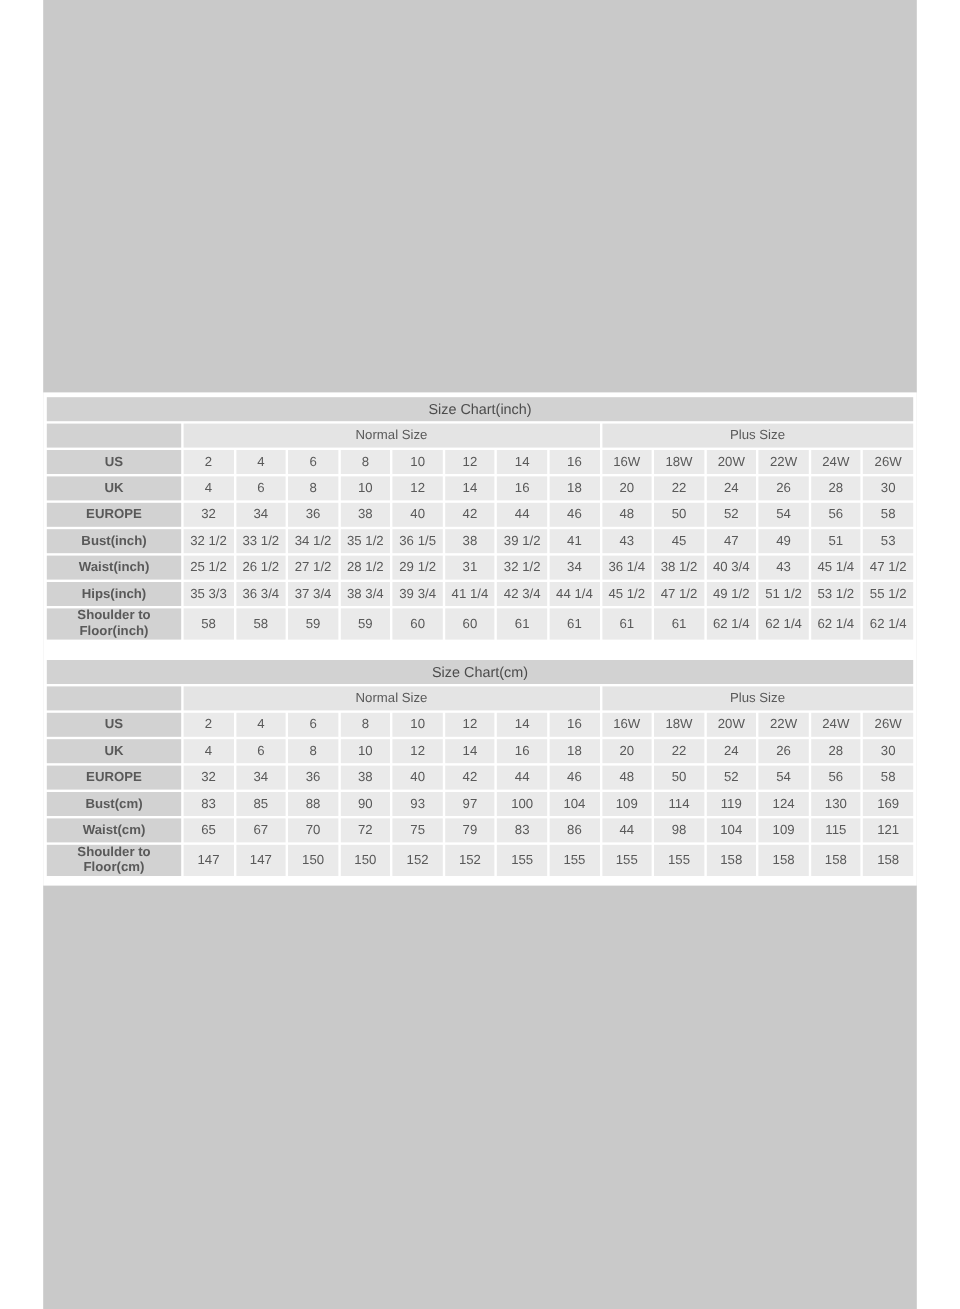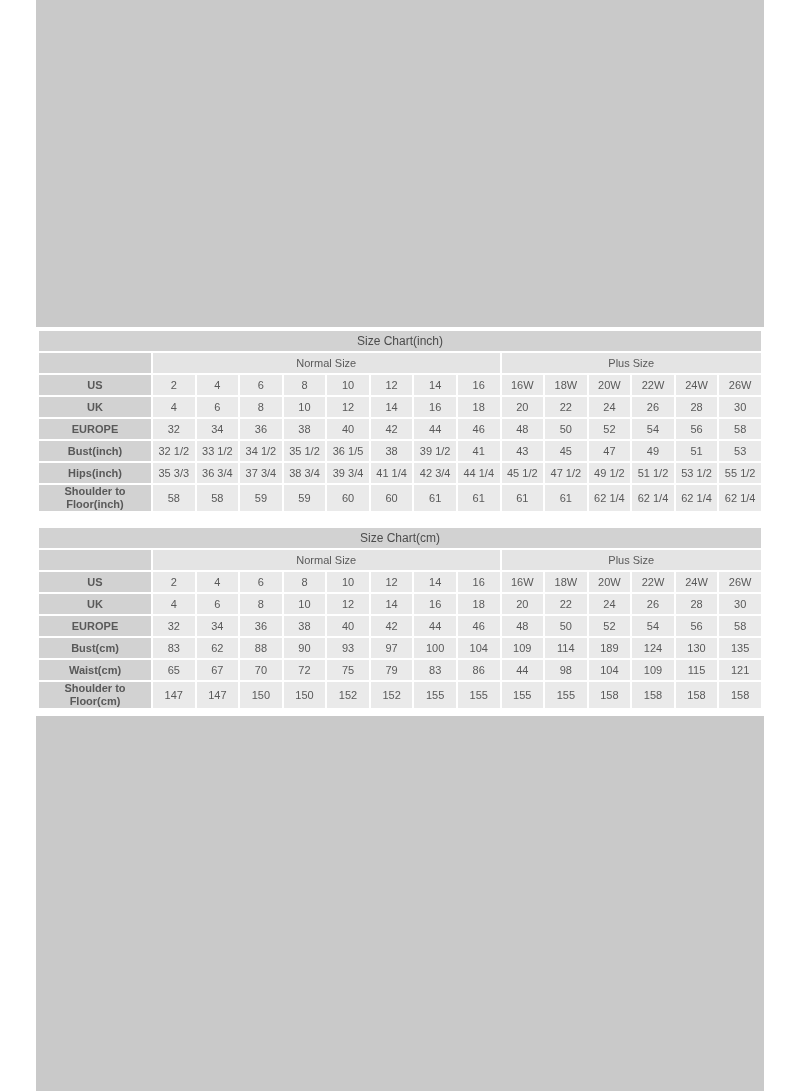--- a/index.html
+++ b/index.html
@@ -144,20 +144,37 @@
             <td class="value-cell">39 1/2</td>
             <td class="value-cell">41</td>
             <td class="value-cell">43</td>
             <td class="value-cell">45</td>
             <td class="value-cell">47</td>
             <td class="value-cell">49</td>
             <td class="value-cell">51</td>
             <td class="value-cell">53</td>
           </tr>
           <tr>
+            <td class="label-cell">Waist(inch)</td>
+            <td class="value-cell">25 1/2</td>
+            <td class="value-cell">26 1/2</td>
+            <td class="value-cell">27 1/2</td>
+            <td class="value-cell">28 1/2</td>
+            <td class="value-cell">29 1/2</td>
+            <td class="value-cell">31</td>
+            <td class="value-cell">32 1/2</td>
+            <td class="value-cell">34</td>
+            <td class="value-cell">36 1/4</td>
+            <td class="value-cell">38 1/2</td>
+            <td class="value-cell">40 3/4</td>
+            <td class="value-cell">43</td>
+            <td class="value-cell">45 1/4</td>
+            <td class="value-cell">47 1/2</td>
+          </tr>
+          <tr>
             <td class="label-cell">Hips(inch)</td>
             <td class="value-cell">35 3/3</td>
             <td class="value-cell">36 3/4</td>
             <td class="value-cell">37 3/4</td>
             <td class="value-cell">38 3/4</td>
             <td class="value-cell">39 3/4</td>
             <td class="value-cell">41 1/4</td>
             <td class="value-cell">42 3/4</td>
             <td class="value-cell">44 1/4</td>
             <td class="value-cell">45 1/2</td>
@@ -260,33 +277,33 @@
             <td class="value-cell">48</td>
             <td class="value-cell">50</td>
             <td class="value-cell">52</td>
             <td class="value-cell">54</td>
             <td class="value-cell">56</td>
             <td class="value-cell">58</td>
           </tr>
           <tr>
             <td class="label-cell">Bust(cm)</td>
             <td class="value-cell">83</td>
-            <td class="value-cell">62</td>
+            <td class="value-cell">85</td>
             <td class="value-cell">88</td>
             <td class="value-cell">90</td>
             <td class="value-cell">93</td>
             <td class="value-cell">97</td>
             <td class="value-cell">100</td>
             <td class="value-cell">104</td>
             <td class="value-cell">109</td>
             <td class="value-cell">114</td>
-            <td class="value-cell">189</td>
+            <td class="value-cell">119</td>
             <td class="value-cell">124</td>
             <td class="value-cell">130</td>
-            <td class="value-cell">135</td>
+            <td class="value-cell">169</td>
           </tr>
           <tr>
             <td class="label-cell">Waist(cm)</td>
             <td class="value-cell">65</td>
             <td class="value-cell">67</td>
             <td class="value-cell">70</td>
             <td class="value-cell">72</td>
             <td class="value-cell">75</td>
             <td class="value-cell">79</td>
             <td class="value-cell">83</td>

